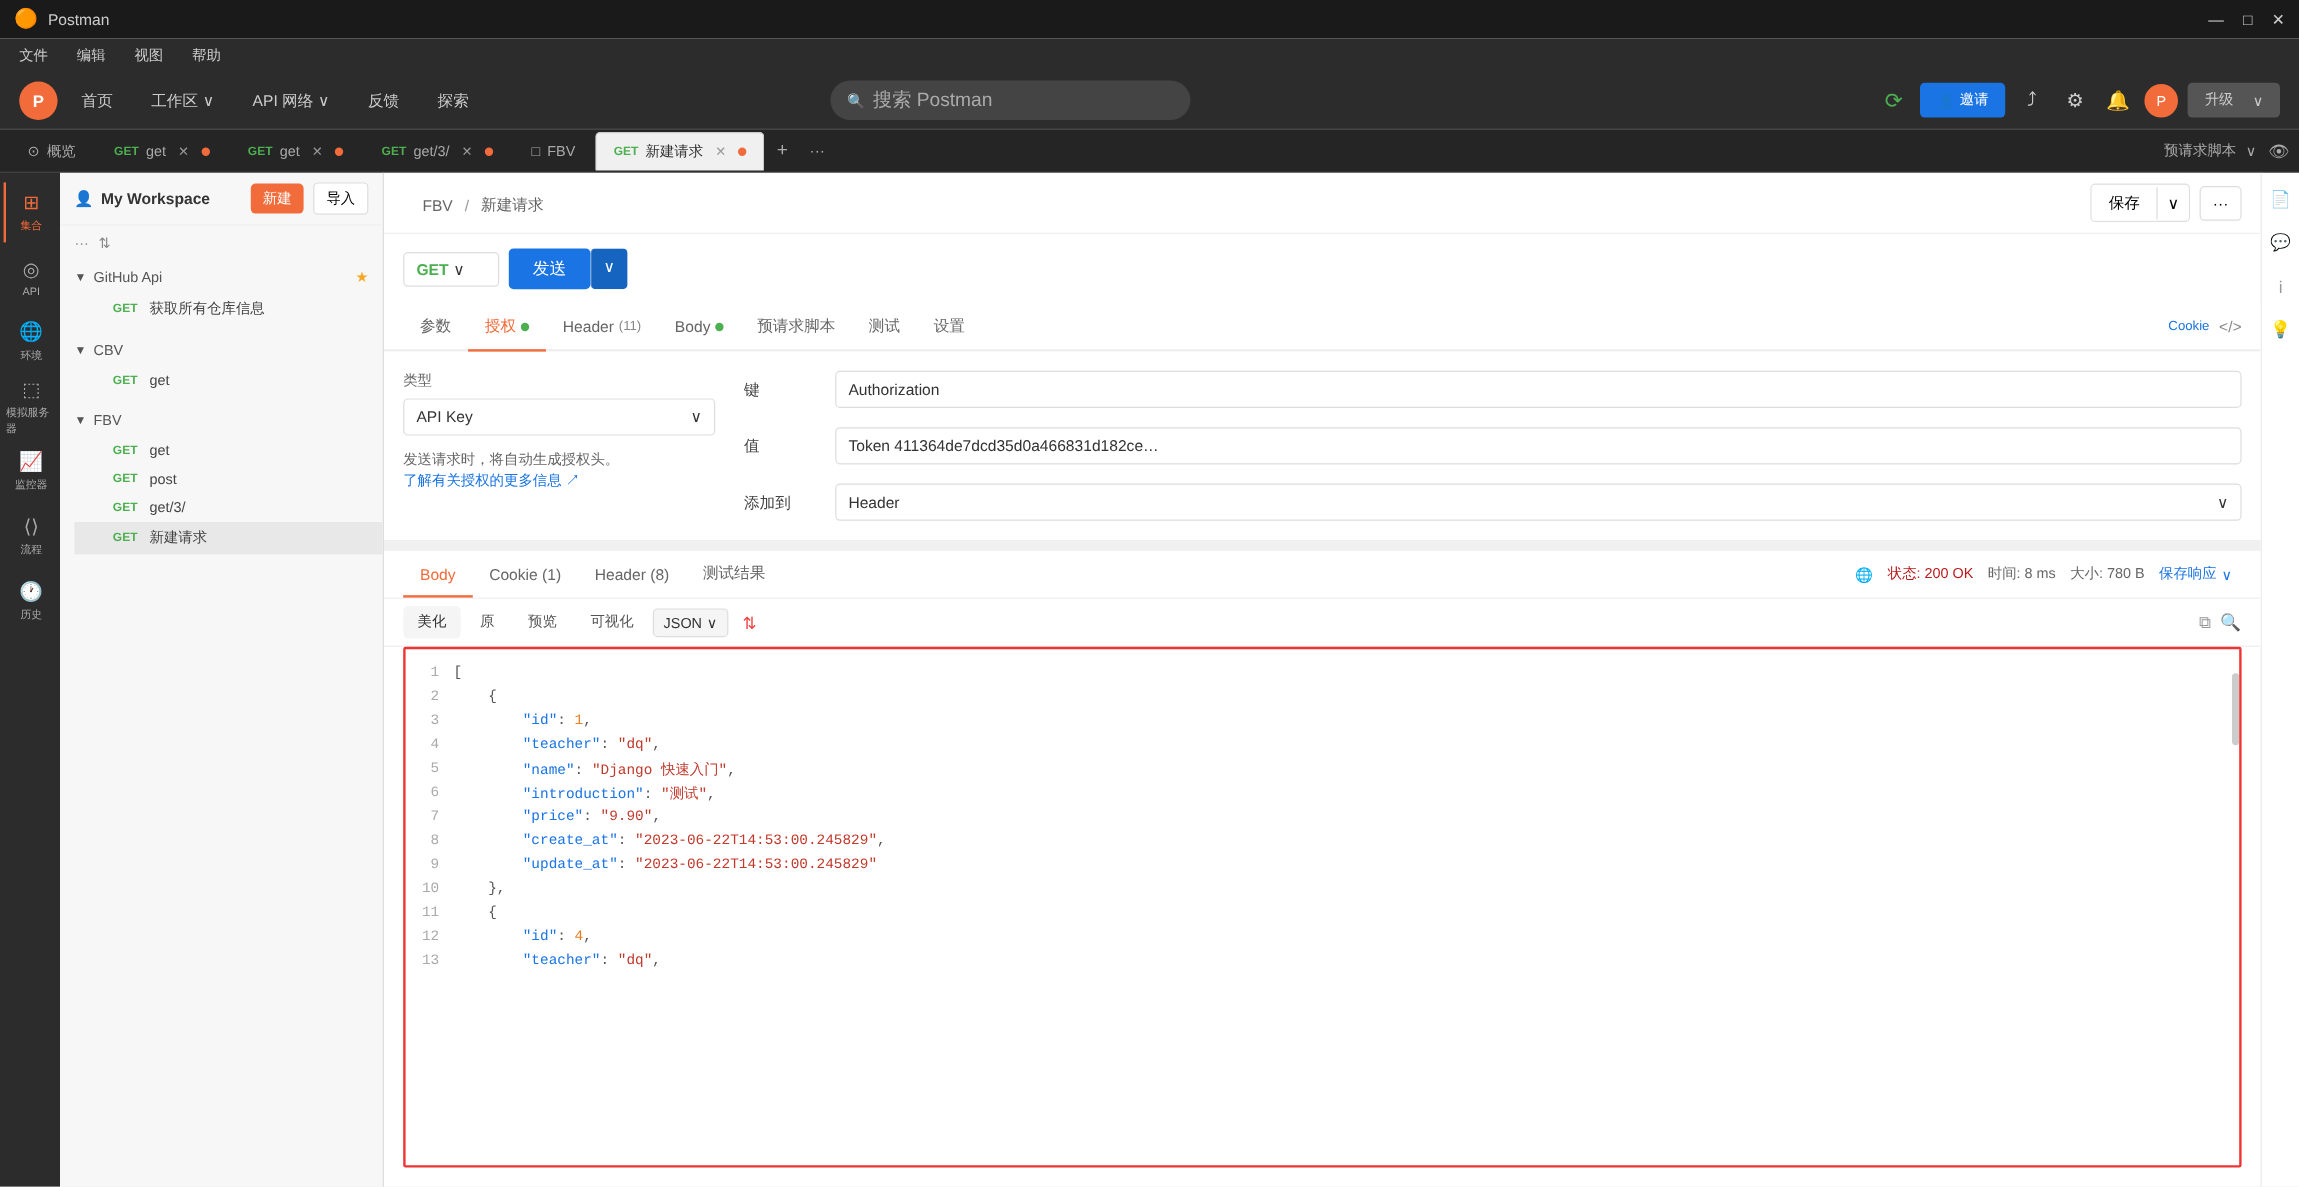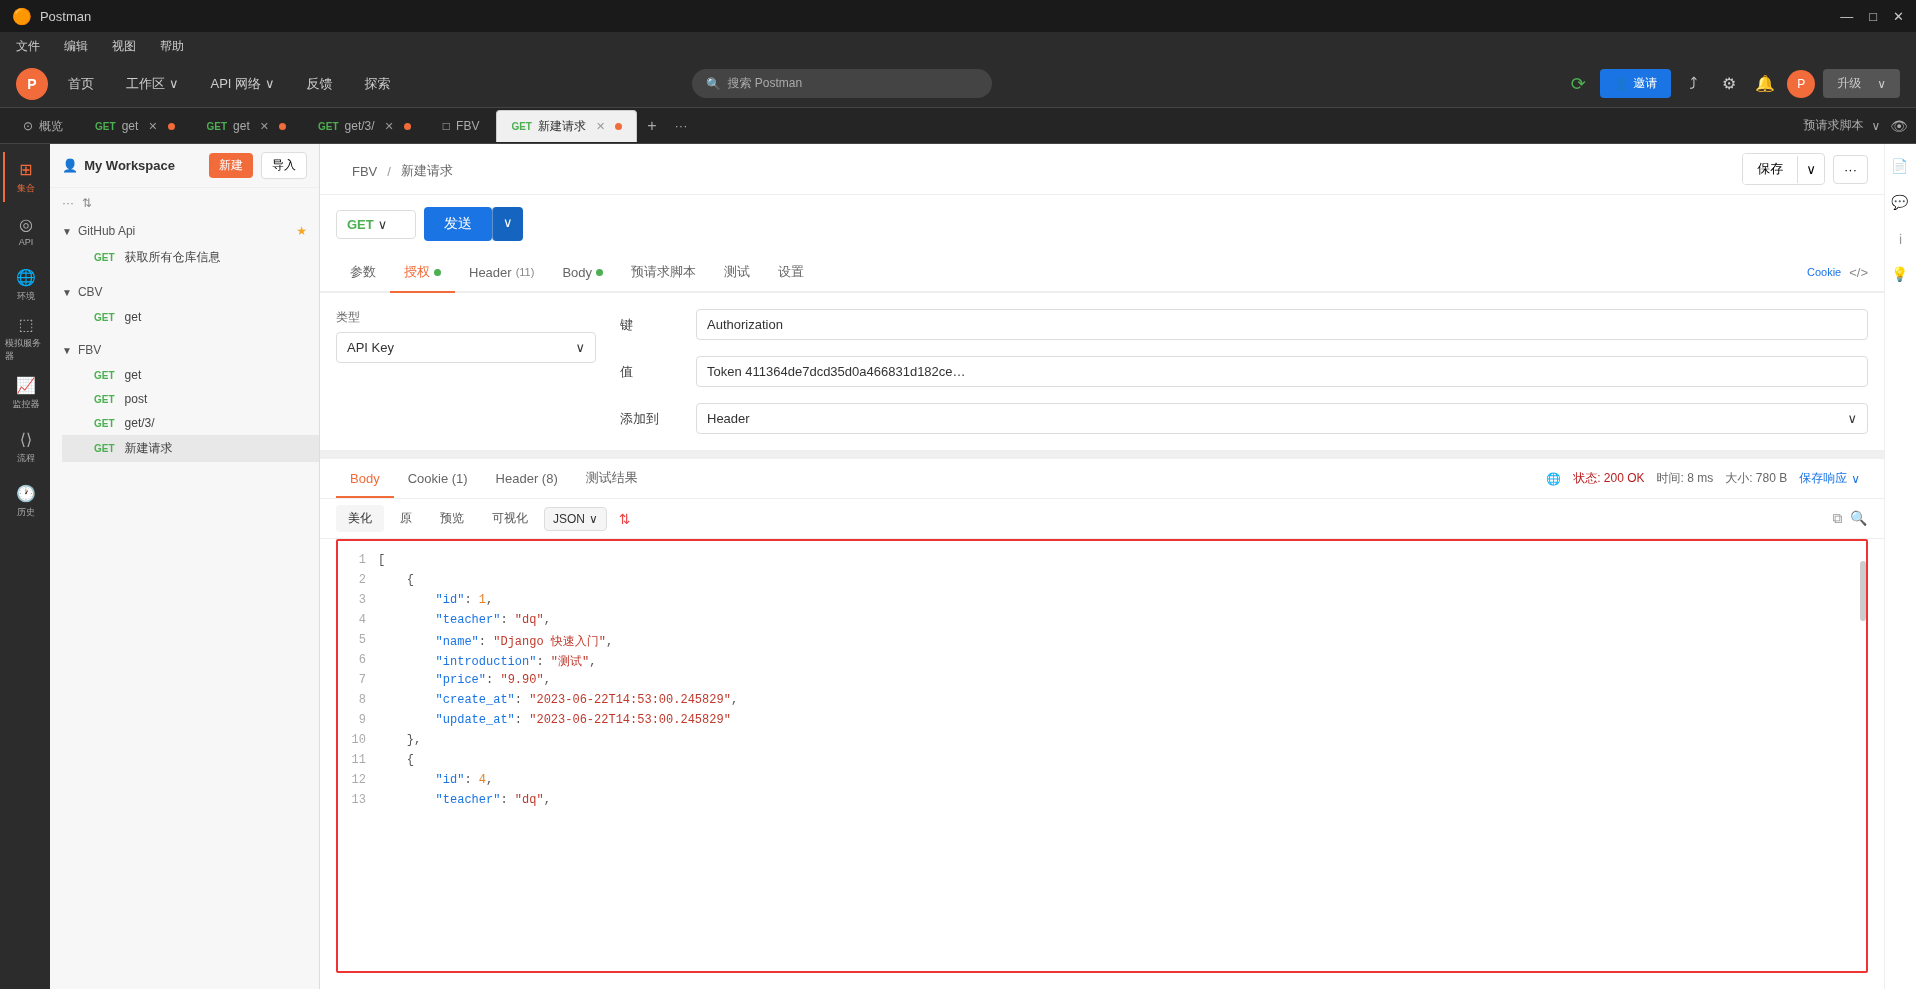--- a/index.html
+++ b/index.html
@@ -153,21 +153,21 @@
 
 <div id="topnav">
   <div class="logo">P</div>
   <div class="nav-btn">首页</div>
   <div class="nav-btn">工作区 <span>∨</span></div>
   <div class="nav-btn">API 网络 <span>∨</span></div>
   <div class="nav-btn">反馈</div>
   <div class="nav-btn">探索</div>
   <div class="search-bar">
     <span>🔍</span>
-    <span style="color:#aaa;font-size:12px;">搜索 Postman</span>
+    <span style="color:#aaa;font-size:16px;">搜索 Postman</span>
   </div>
   <div class="right-icons">
     <span class="icon-btn" style="color:#4caf50;font-size:18px;">⟳</span>
     <div class="invite-btn">
       <span>👤</span>
       <span>邀请</span>
     </div>
     <span class="icon-btn">⤴</span>
     <span class="icon-btn">⚙</span>
     <span class="icon-btn" style="color:#f26b3a;">🔔</span>
@@ -371,20 +371,24 @@
         <span class="cookie-link">Cookie</span>
         <span class="code-icon">&lt;/&gt;</span>
       </div>
 
       <div id="auth-section">
         <div id="auth-left">
           <div class="type-label">类型</div>
           <div class="type-select">
             <span>API Key</span>
             <span>∨</span>
+          </div>
+          <div class="auth-note">
+            <div>发送请求时，将自动生成授权头。</div>
+            <a style="color:#1a74e4;text-decoration:none;cursor:pointer;">了解有关授权的更多信息 ↗</a>
           </div>
         </div>
         <div id="auth-right">
           <div class="auth-field-row">
             <span class="auth-field-label">键</span>
             <input class="auth-field-input" value="Authorization" style="">
           </div>
           <div class="auth-field-row">
             <span class="auth-field-label">值</span>
             <input class="auth-field-input" value="Token 411364de7dcd35d0a466831d182ce…" style="">

